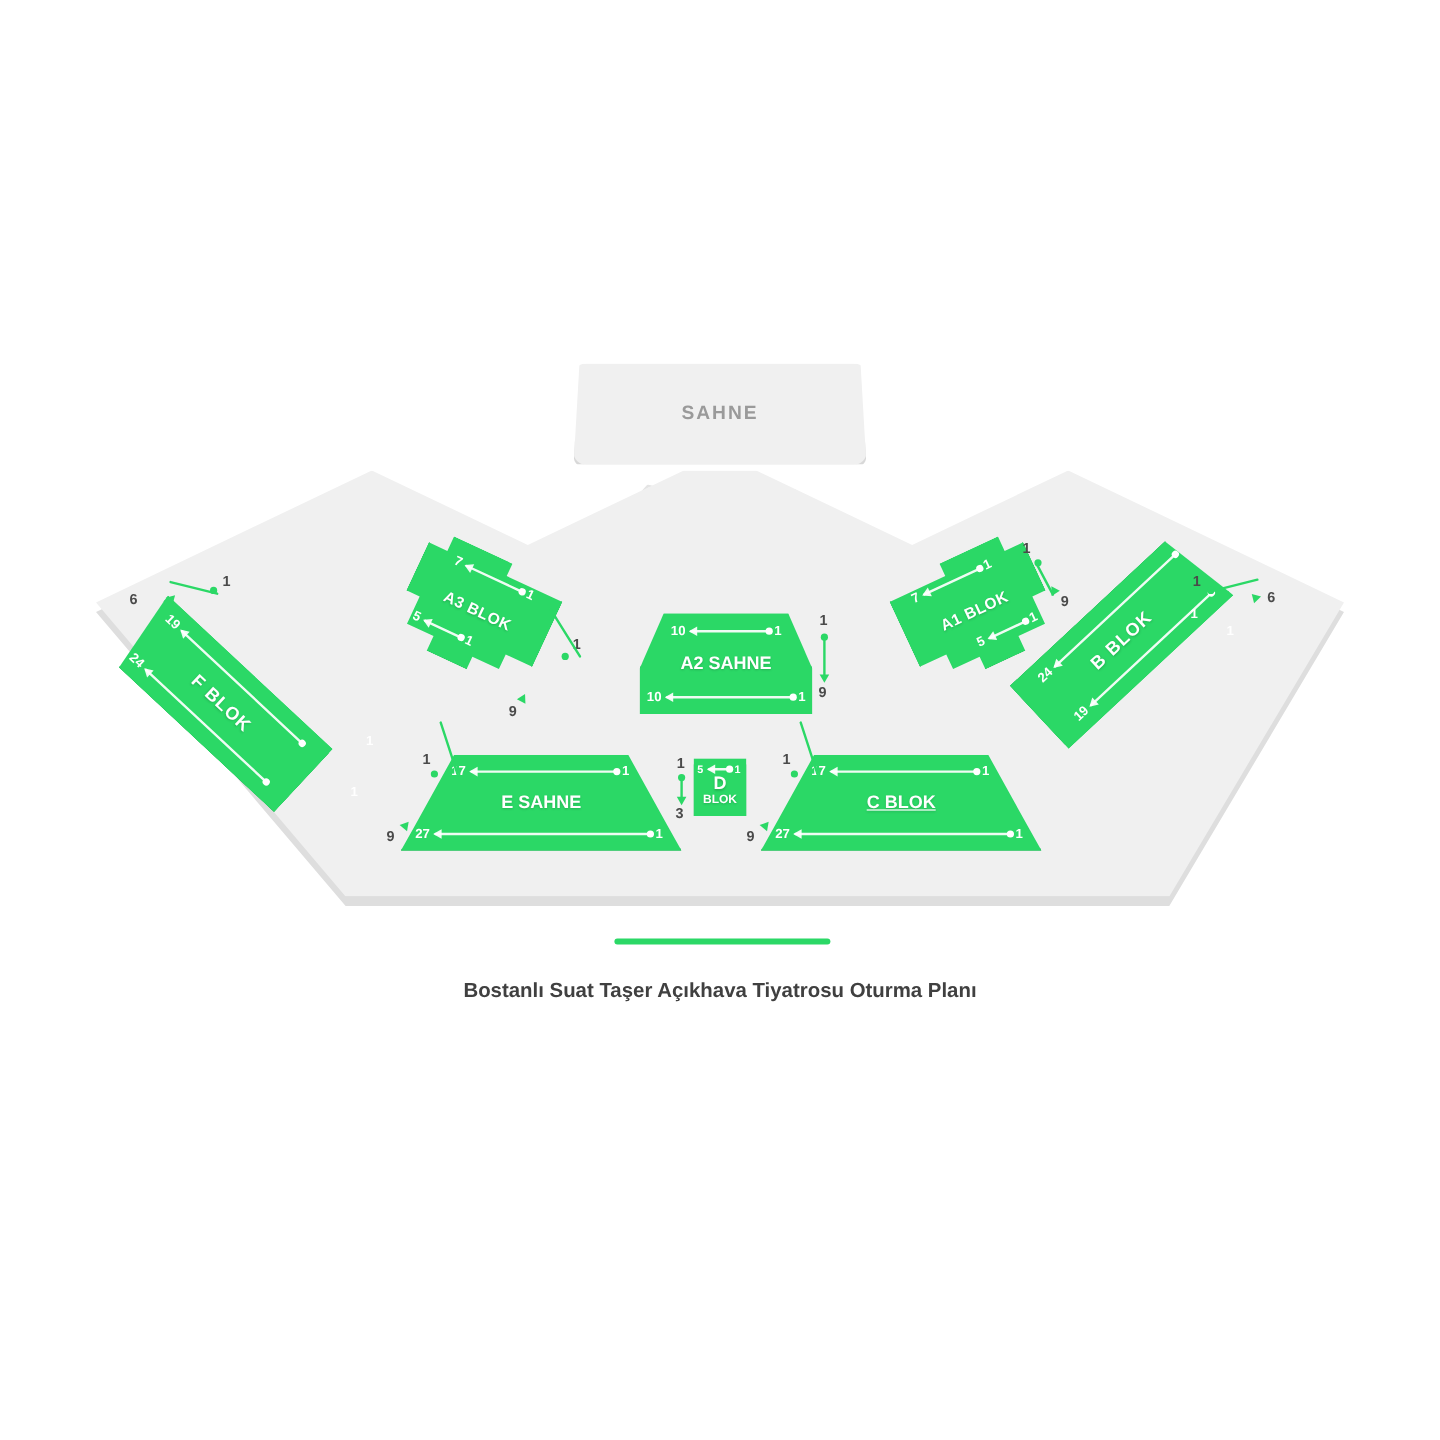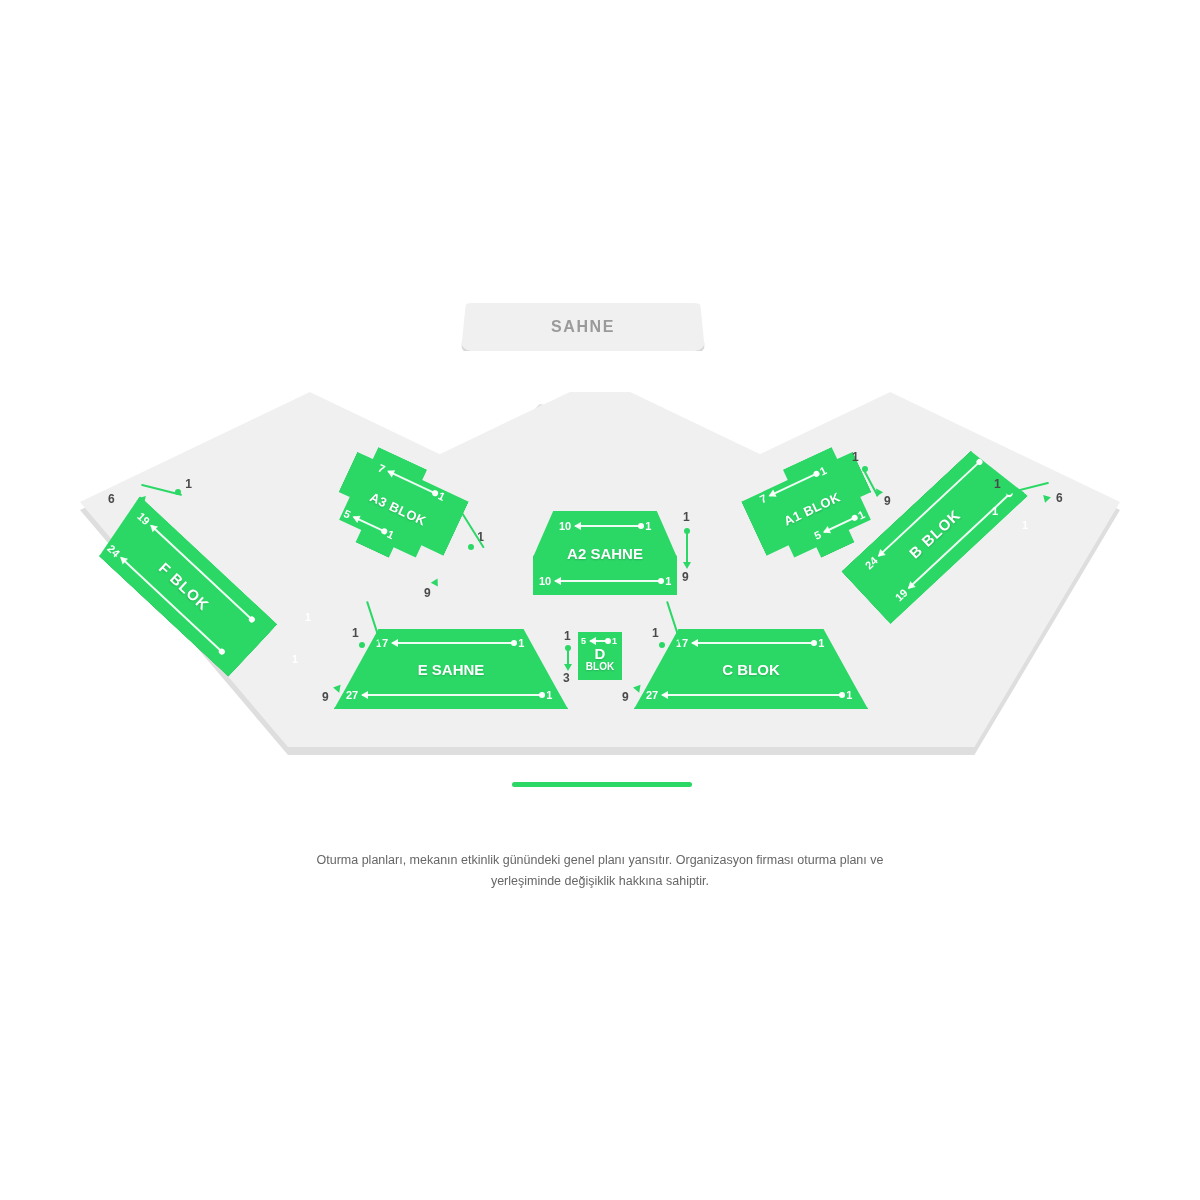--- a/index.html
+++ b/index.html
@@ -6,21 +6,21 @@
   html,body{margin:0;padding:0;}
   body{
     width:1200px;height:1200px;
     background:#ffffff;
     font-family:"Liberation Sans", sans-serif;
     overflow:hidden;
   }
   .page{position:relative;width:1200px;height:1200px;}
 
   
-  .stage-wrap{position:absolute;left:461px;top:303px;width:244px;height:48px;}
+  .stage-wrap{position:absolute;left:478px;top:303px;width:244px;height:84px;}
   .stage{
     width:100%;height:100%;
     background:#f0f0f0;
     border-radius:10px;
     clip-path:polygon(2% 0%, 98% 0%, 100% 100%, 0% 100%);
     box-shadow:0 3px 0 #d8d8d8;
     display:flex;align-items:center;justify-content:center;
   }
   .stage-label{
     font-size:16px;font-weight:bold;color:#9a9a9a;letter-spacing:1.6px;
@@ -290,21 +290,21 @@
   <div class="rowind" style="left:562px;top:629px;width:16px;height:52px;">
     <span class="num" style="left:2px;top:0px;">1</span>
     <span class="dot" style="left:3px;top:16px;"></span>
     <span class="shaft" style="left:5.3px;top:18px;width:1.6px;height:18px;"></span>
     <span class="head" style="left:2px;top:35px;border-left:4px solid transparent;border-right:4px solid transparent;border-top:7px solid #2bd866;"></span>
     <span class="num" style="left:1px;top:42px;">3</span>
   </div>
 
   <div class="block" style="left:634px;top:629px;width:234px;height:80px;">
     <div class="blk-body" style="clip-path:polygon(19% 0%, 81% 0%, 95% 74%, 100% 100%, 0% 100%, 5% 74%);">
-      <div class="blk-name" style="font-size:15px;">C BLOK</div>
+      <div class="blk-name" style="font-size:15px;text-decoration:underline;">C BLOK</div>
       <div class="seatrow" style="left:42px;top:8px;">
         <span>17</span>
         <span class="ln" style="width:122px;"></span>
         <span>1</span>
       </div>
       <div class="seatrow" style="left:12px;bottom:8px;">
         <span>27</span>
         <span class="ln" style="width:180px;"></span>
         <span>1</span>
       </div>
@@ -313,15 +313,15 @@
 
   <div class="rowind" style="left:618px;top:628px;width:52px;height:74px;">
     <span class="num" style="left:34px;top:-2px;">1</span>
     <span class="dot" style="left:41px;top:14px;"></span>
     <span class="shaft" style="left:16px;top:18px;width:48px;height:1.6px;transform:rotate(72deg);transform-origin:right center;"></span>
     <span class="head" style="left:16px;top:58px;border-left:4px solid transparent;border-right:4px solid transparent;border-top:7px solid #2bd866;transform:rotate(-20deg);"></span>
     <span class="num" style="left:4px;top:62px;">9</span>
   </div>
 
   <div class="divider"></div>
-  <div class="foot-desc">Oturma planları, mekanın etkinlik günündeki genel planı yansıtır. Organizasyon firması oturma planı ve yerleşiminde değişiklik hakkına sahiptir.</div>
+  <div class="foot-title">Bostanlı Suat Taşer Açıkhava Tiyatrosu Oturma Planı</div>
 
 </div>
 
 </body></html>

